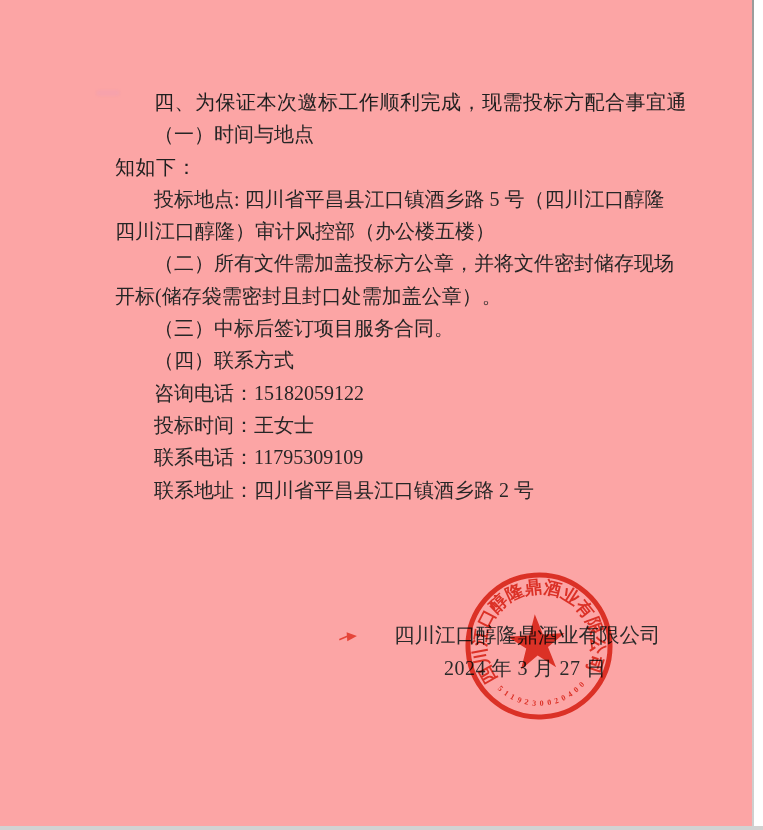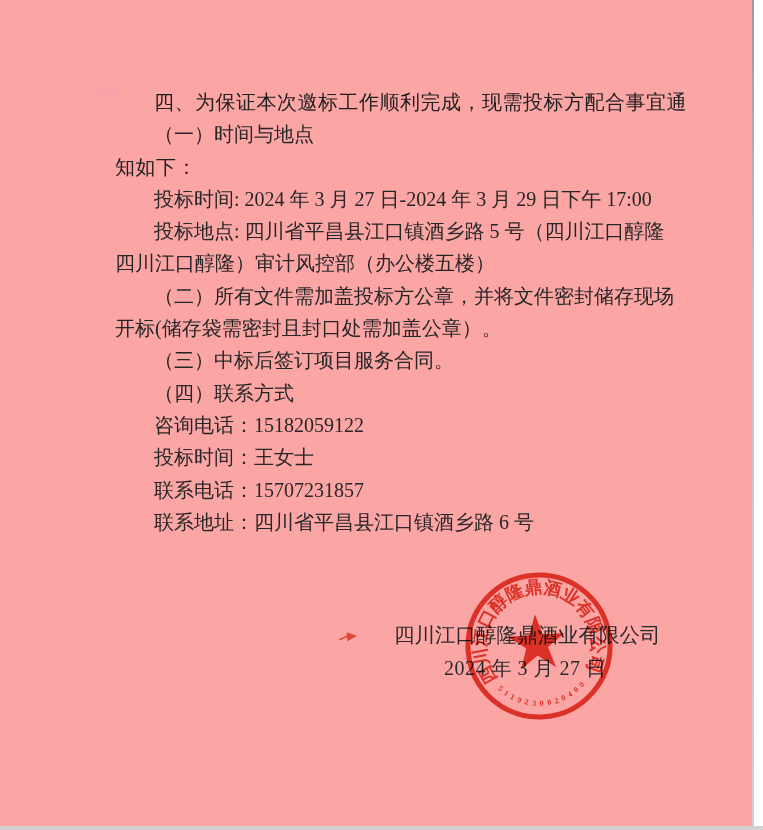--- a/index.html
+++ b/index.html
@@ -119,31 +119,30 @@
 <body>
 
 <div class="page">
 
   <div class="smudge"></div>
 
   <div class="textblock">
     <div class="line hei ind">四、为保证本次邀标工作顺利完成，现需投标方配合事宜通</div>
     <div class="line ind">（一）时间与地点</div>
     <div class="line hei">知如下：</div>
-    <div class="line ind">投标时间: 2024 年 3 月 27 日-2024 年 3 月 29 日下午 17:00</div>
     <div class="line ind">投标地点: 四川省平昌县江口镇酒乡路 5 号（四川江口醇隆</div>
     <div class="line">四川江口醇隆）审计风控部（办公楼五楼）</div>
     <div class="line ind">（二）所有文件需加盖投标方公章，并将文件密封储存现场</div>
     <div class="line">开标(储存袋需密封且封口处需加盖公章）。</div>
     <div class="line ind">（三）中标后签订项目服务合同。</div>
     <div class="line ind">（四）联系方式</div>
     <div class="line ind">咨询电话：15182059122</div>
     <div class="line ind">投标时间：王女士</div>
-    <div class="line ind">联系电话：15707231857</div>
-    <div class="line ind">联系地址：四川省平昌县江口镇酒乡路 6 号</div>
+    <div class="line ind">联系电话：11795309109</div>
+    <div class="line ind">联系地址：四川省平昌县江口镇酒乡路 2 号</div>
   </div>
 
   <div class="sig-company">四川江口醇隆鼎酒业有限公司</div>
   <div class="sig-date">2024 年 3 月 27 日</div>
 
   <svg class="arrow-mark" viewBox="0 0 20 14">
     <path d="M0 9 L9 6" stroke="#e23527" stroke-width="1.6" fill="none"></path>
     <polygon points="8,2 18,6.5 8,11" fill="#e23527"></polygon>
   </svg>
 

